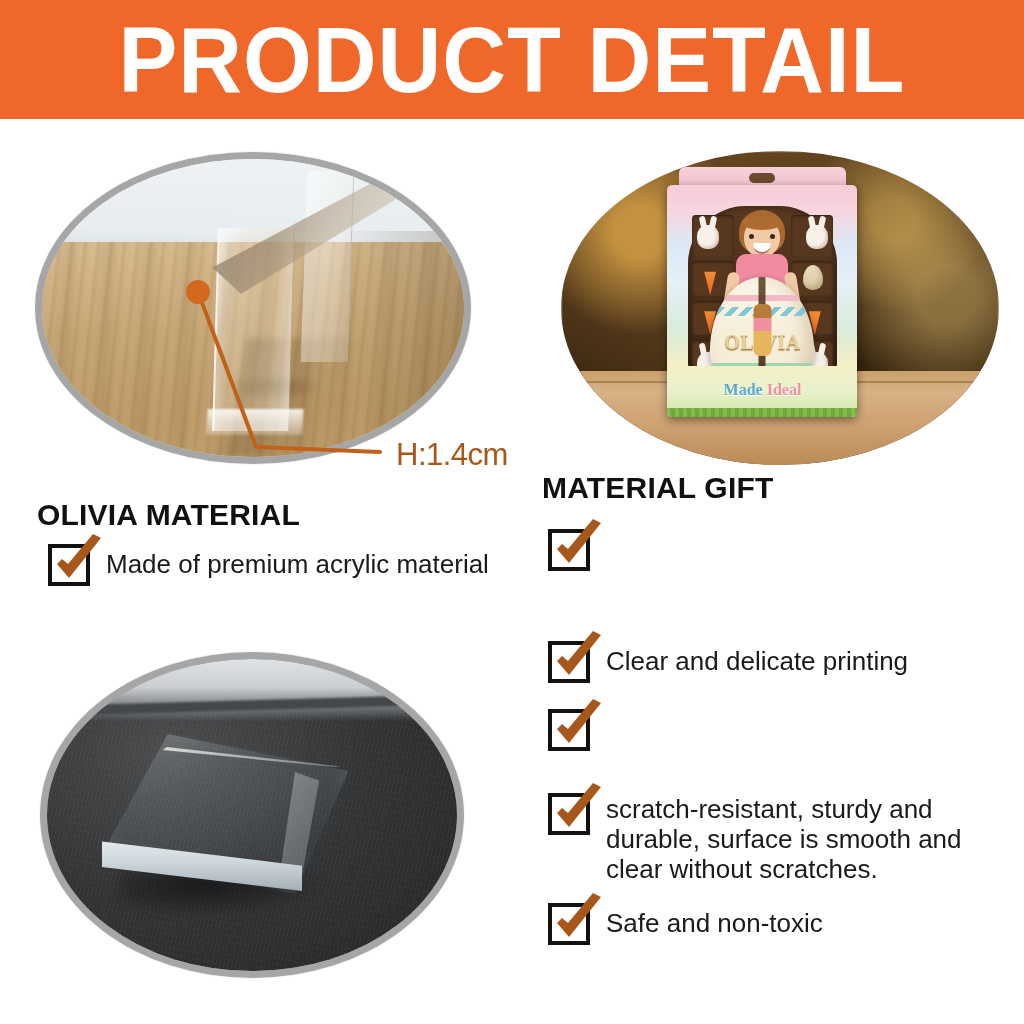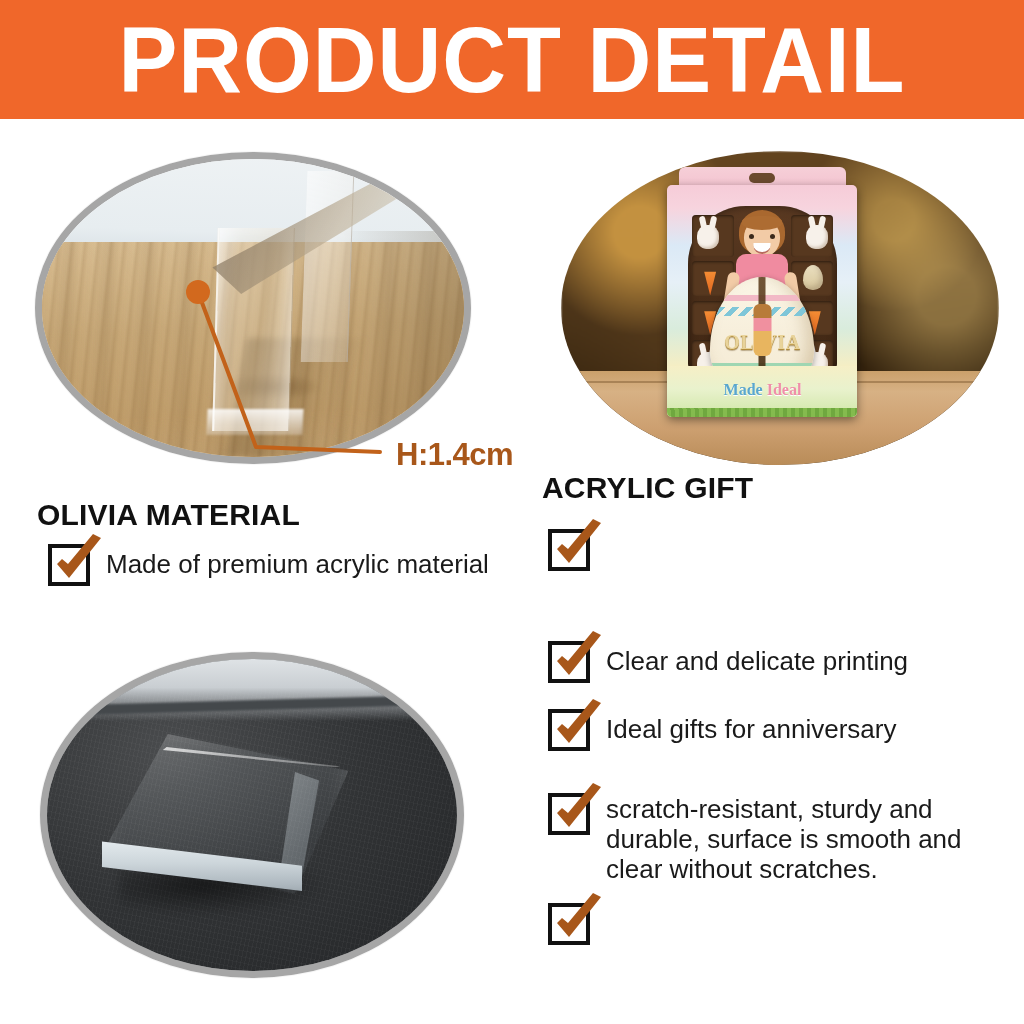--- a/index.html
+++ b/index.html
@@ -142,21 +142,21 @@
   
   .callout-svg {
     position: absolute; left: 0; top: 0;
     width: 1024px; height: 1024px;
     pointer-events: none;
   }
   .callout-label {
     position: absolute;
     left: 396px; top: 437px;
     color: #A8571A;
-    font-weight: 700;
+    font-weight: 400;
     font-size: 31px;
     letter-spacing: -0.5px;
     white-space: nowrap;
   }
 
   
   #oval-package {
     left: 561px; top: 151px; width: 438px; height: 314px;
   }
   .scene-bokeh {
@@ -603,21 +603,21 @@
     <div class="slab-shadow"></div>
     <div class="slab-top"></div>
     <div class="slab-right"></div>
     <div class="slab-front"></div>
     <div class="slab-bevel-top"></div>
   </div>
 </div>
 
 <div class="section-heading" id="heading-acrylic">OLIVIA MATERIAL</div>
 
-<div class="section-heading" id="heading-gift">ACRYLIC GIFT</div>
+<div class="section-heading" id="heading-gift">MATERIAL GIFT</div>
 
 <div class="feature-item" id="feature-acrylic-0">
   <span class="checkbox">
     <svg class="tick" viewBox="0 0 58 56" xmlns="http://www.w3.org/2000/svg">
       <path d="M8 30 L20 44 L52 4 L44 0 L19 30 L13 25 Z" fill="#A8571A"></path>
     </svg>
   </span>
   <span class="feature-text">Made of premium acrylic material</span>
 </div>
 
@@ -637,31 +637,31 @@
   </span>
   <span class="feature-text">Clear and delicate printing</span>
 </div>
 
 <div class="feature-item" id="feature-gift-2">
   <span class="checkbox">
     <svg class="tick" viewBox="0 0 58 56" xmlns="http://www.w3.org/2000/svg">
       <path d="M8 30 L20 44 L52 4 L44 0 L19 30 L13 25 Z" fill="#A8571A"></path>
     </svg>
   </span>
-  <span class="feature-text">Ideal gifts for anniversary</span>
 </div>
 
 <div class="feature-item" id="feature-gift-3">
   <span class="checkbox">
     <svg class="tick" viewBox="0 0 58 56" xmlns="http://www.w3.org/2000/svg">
       <path d="M8 30 L20 44 L52 4 L44 0 L19 30 L13 25 Z" fill="#A8571A"></path>
     </svg>
   </span>
   <span class="feature-text">scratch-resistant, sturdy and durable, surface is smooth and clear without scratches.</span>
 </div>
 
 <div class="feature-item" id="feature-gift-4">
   <span class="checkbox">
     <svg class="tick" viewBox="0 0 58 56" xmlns="http://www.w3.org/2000/svg">
       <path d="M8 30 L20 44 L52 4 L44 0 L19 30 L13 25 Z" fill="#A8571A"></path>
     </svg>
   </span>
+  <span class="feature-text">Safe and non-toxic</span>
 </div>
 
 </body></html>

